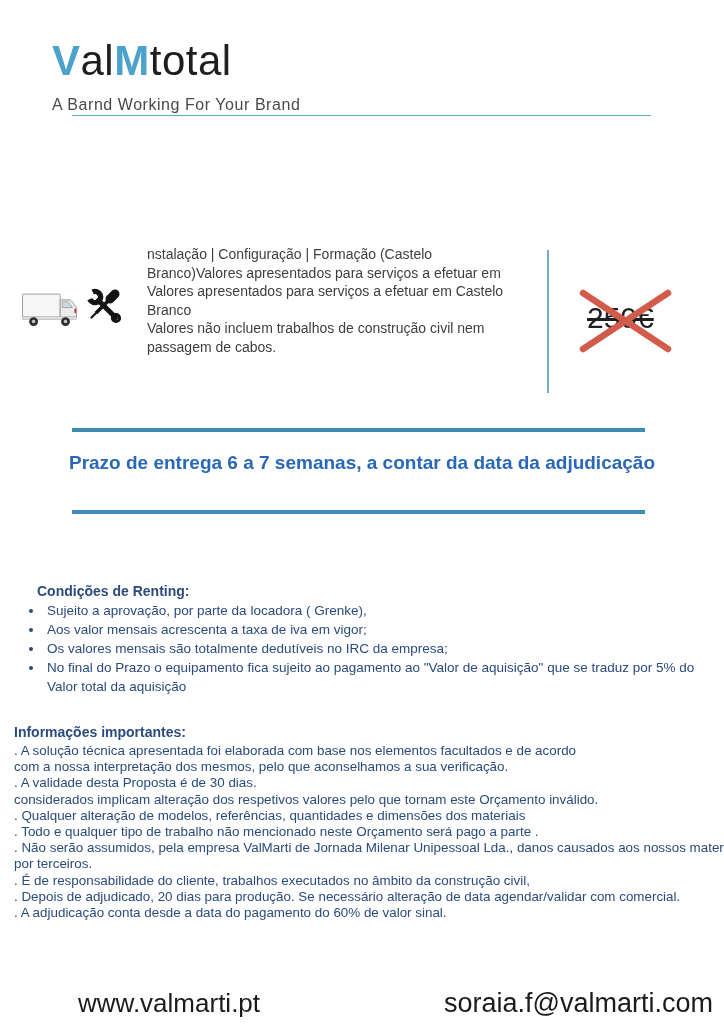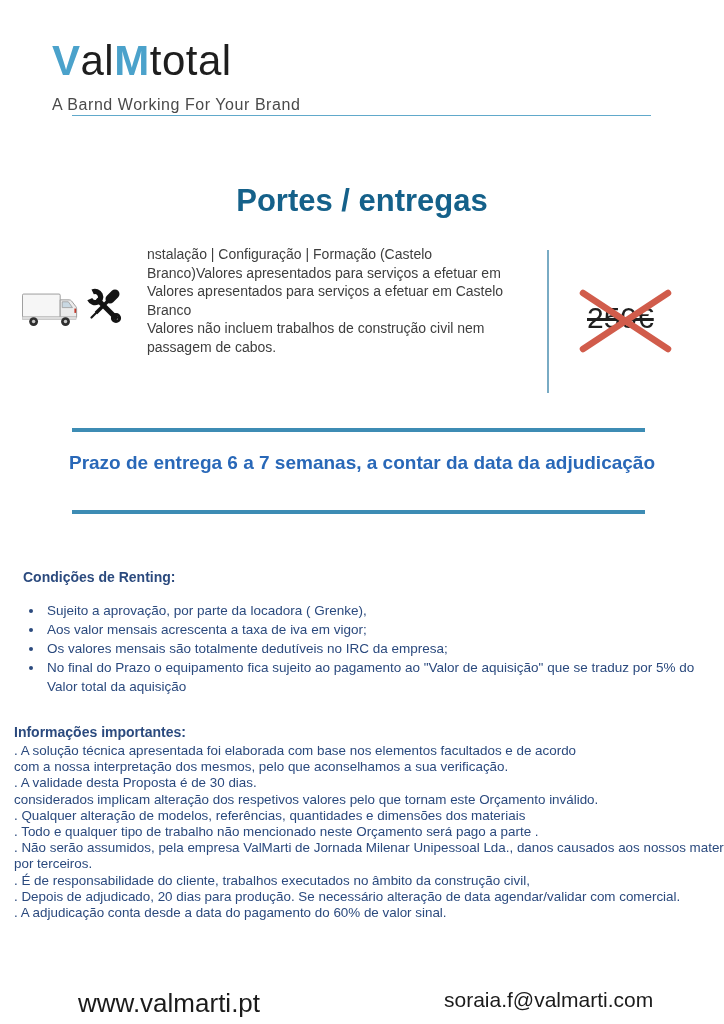--- a/index.html
+++ b/index.html
@@ -34,49 +34,48 @@
     text-decoration:line-through; }
   .cross-svg { position:absolute; left:0; top:0; }
 
   
   .hrule { position:absolute; left:72px; width:573px; height:4px; background:#3D8CB4; }
   .r1 { top:428px; } .r2 { top:510px; }
   .banner { position:absolute; left:0; top:452px; width:724px; text-align:center;
     font-size:19px; font-weight:700; color:#2968B8; white-space:nowrap; }
 
   
-  .renting-heading { position:absolute; left:21px; top:567px; margin:2px;
+  .renting-heading { position:absolute; left:21px; top:567px; margin:16px;
     font-size:14px; font-weight:700; color:#2B4A7E; }
   .renting-list { position:absolute; left:26px; top:601px; width:682px; margin:0;
     padding-left:18px; font-size:13.5px; line-height:19px; color:#2B4A7E; }
   .renting-list li { padding-left:3px; }
 
   
   .info-heading { position:absolute; left:14px; top:724px; margin:0;
     font-size:14px; font-weight:700; color:#2B4A7E; }
   .info-lines { position:absolute; left:14px; top:743px; width:708px;
     font-size:13.4px; line-height:16.2px; color:#2B4A7E; }
   .info-lines div { white-space:nowrap; }
 
   
   .footer-site  { position:absolute; left:78px;  top:988px; font-size:26px; color:#1b1b1b; text-decoration:none; }
-  .footer-email { position:absolute; left:444px; top:988px; font-size:21px; color:#1b1b1b; text-decoration:none; }
+  .footer-email { position:absolute; left:444px; top:988px; font-size:27px; color:#1b1b1b; text-decoration:none; }
 </style>
 </head>
 <body>
 
 <div class="page">
 
   <div class="logo">
     <div class="logo-name"><span class="accent">V</span><span>al</span><span class="accent">M</span><span>total</span></div>
     <div class="logo-tagline">A Barnd Working For Your Brand</div>
   </div>
   <div class="header-rule"></div>
 
-  <h1 class="page-title">Portes / entregas</h1>
 
   <svg class="truck-icon" width="58" height="38" viewBox="0 0 60 39">
     <rect x="0.5" y="3" width="39" height="24" rx="1.2" fill="#f6f6f6" stroke="#9a9a9a"></rect>
     <path d="M39.5 9 h9.2 q1.6 0 2.6 1.2 l4.4 5.7 q0.8 1 0.8 2.3 V27 h-17 Z" fill="#ececec" stroke="#9a9a9a"></path>
     <path d="M41.6 11 h6.3 l4.3 6 h-10.6 Z" fill="#c9d8e2" stroke="#9a9a9a" stroke-width="0.8"></path>
     <rect x="0.5" y="26.5" width="55.5" height="3" fill="#dcdcdc" stroke="#ababab" stroke-width="0.5"></rect>
     <rect x="54.2" y="18" width="1.8" height="4.5" fill="#c0392b"></rect>
     <circle cx="12" cy="31.5" r="4.6" fill="#2f2f2f"></circle>
       <circle cx="12" cy="31.5" r="1.8" fill="#c9c9c9"></circle>
     <circle cx="45" cy="31.5" r="4.6" fill="#2f2f2f"></circle>

